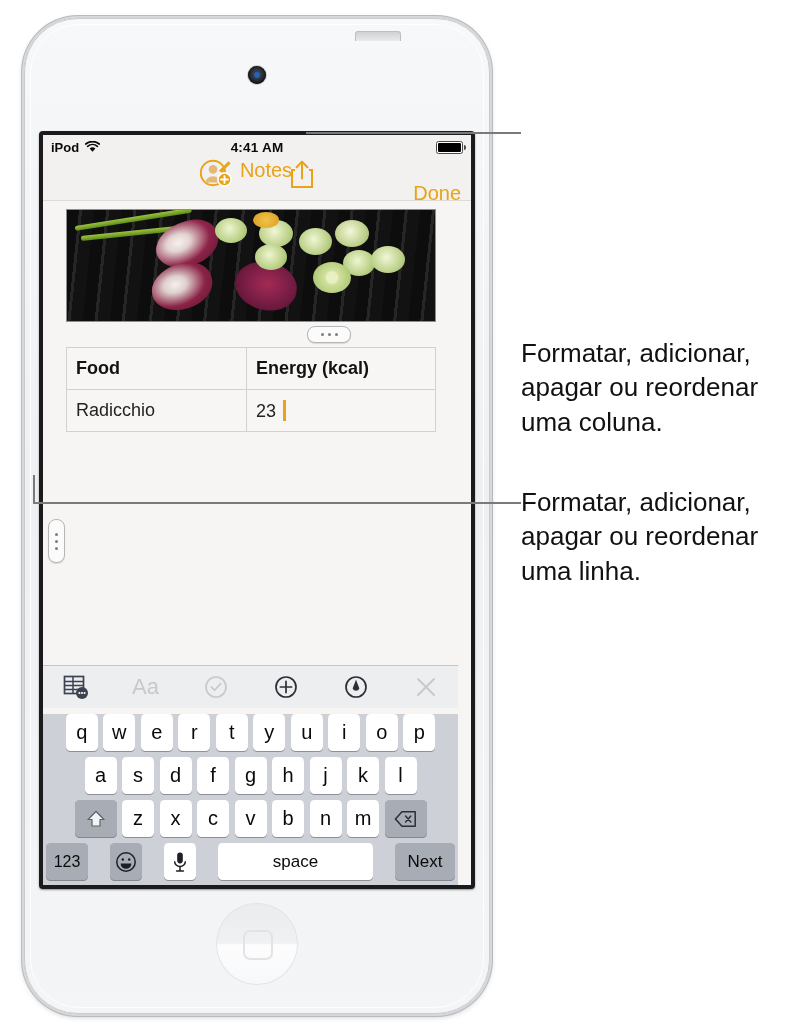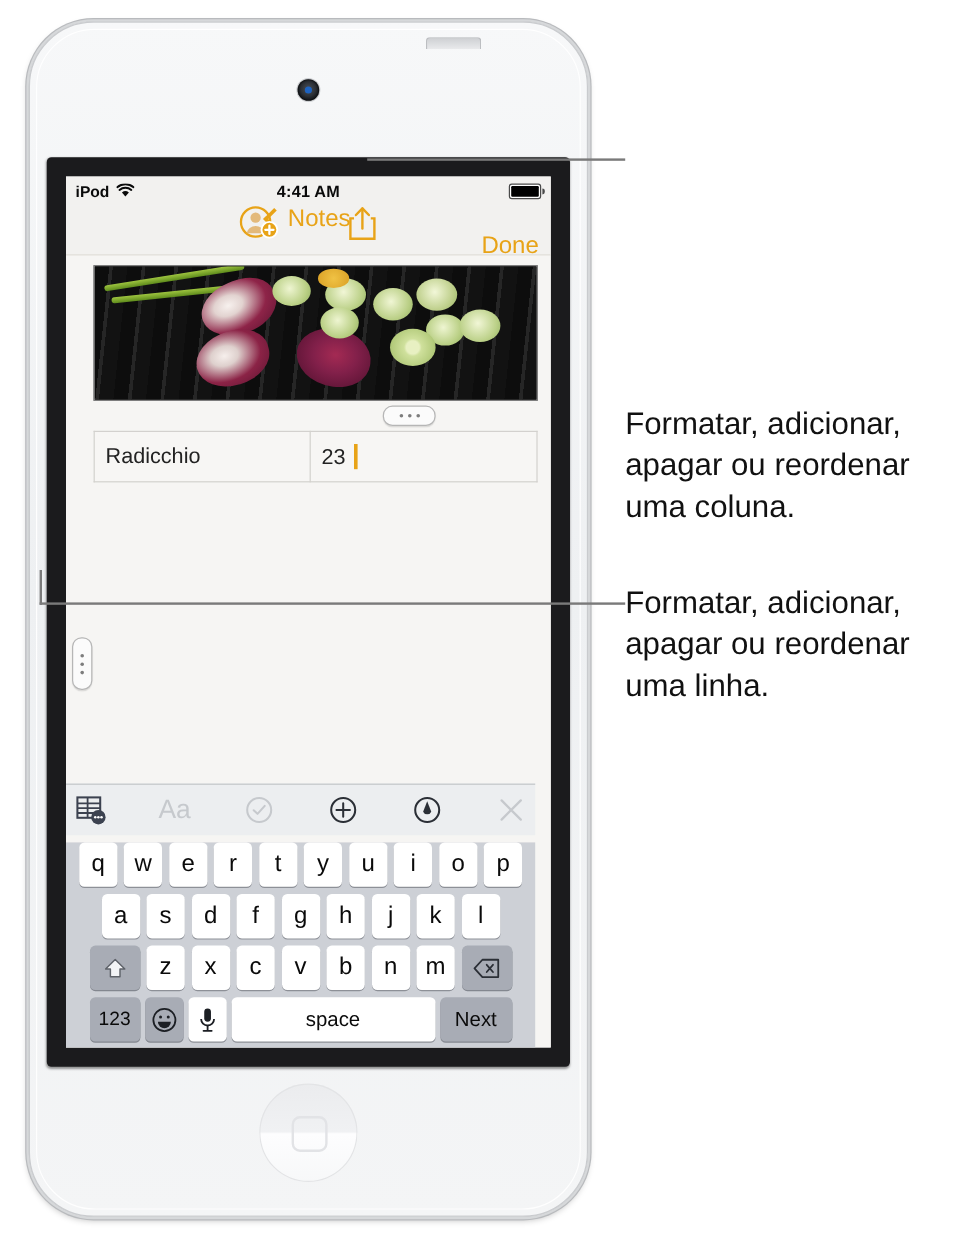--- a/index.html
+++ b/index.html
@@ -49,21 +49,21 @@
   }
   .home::after{
     content:"";position:absolute;left:50%;top:50%;width:26px;height:26px;
     margin-left:-14px;margin-top:-14px;border-radius:7px;
     border:2px solid #e2e3e6;background:transparent;
   }
 
   
   .screen-frame{
     position:absolute;left:14px;top:112px;width:436px;height:758px;
-    background:#1b1b1d;border-radius:4px;padding:16px;box-sizing:border-box;
+    background:#1b1b1d;border-radius:4px;padding:4px;box-sizing:border-box;
     box-shadow:0 1px 2px rgba(0,0,0,.4);
   }
   .screen{
     position:relative;width:100%;height:100%;background:#f6f5f3;overflow:hidden;
   }
 
   
   .statusbar{
     height:24px;display:flex;align-items:center;
     background:#f2f1ef;
@@ -155,21 +155,21 @@
     min-width:32px;height:37px;display:flex;align-items:center;justify-content:center;
     font-size:20px;color:#0a0a0a;cursor:pointer;
   }
   .key.dark{background:#a8acb5;box-shadow:0 1px 0 #83878f;}
   .key.wide{min-width:42px;}
   .key.space{flex:1;max-width:170px;font-size:17px;}
   .key.next{min-width:60px;font-size:17px;}
   .key.num{min-width:42px;font-size:16px;}
   .krow.r2{padding:0 19px;}
   .krow.r3{padding:0 3px;}
-  .krow.r4{padding:0 3px;gap:4px;}
+  .krow.r4{padding:0 3px;gap:22px;}
 
   
   .callout{position:absolute;font-size:26px;color:#111;line-height:1.32;width:262px;}
   .c1{left:521px;top:336px;}
   .c2{left:521px;top:485px;}
   .leader{position:absolute;background:#7a7a7a;}
   .lead1{left:306px;top:131.5px;width:215px;height:2px;}
   .lead2v{left:33px;top:475px;width:2px;height:29px;}
   .lead2h{left:33px;top:502px;width:488px;height:2px;}
 </style>
@@ -262,20 +262,24 @@
         </div>
 
         <div class="row-handle">
           <i></i>
             <i></i>
             <i></i>
         </div>
 
         <table class="tbl">
           <tbody>
+              <tr>
+            <td class="h c1">Food</td>
+            <td class="h">Energy (kcal)</td>
+          </tr>
           <tr>
             <td class="c1">Radicchio</td>
             <td><span>23</span><span class="caret"></span></td>
           </tr>
         </tbody>
           </table>
       </div>
 
       <div style="position:absolute;left:0;right:13px;bottom:0;">
 

